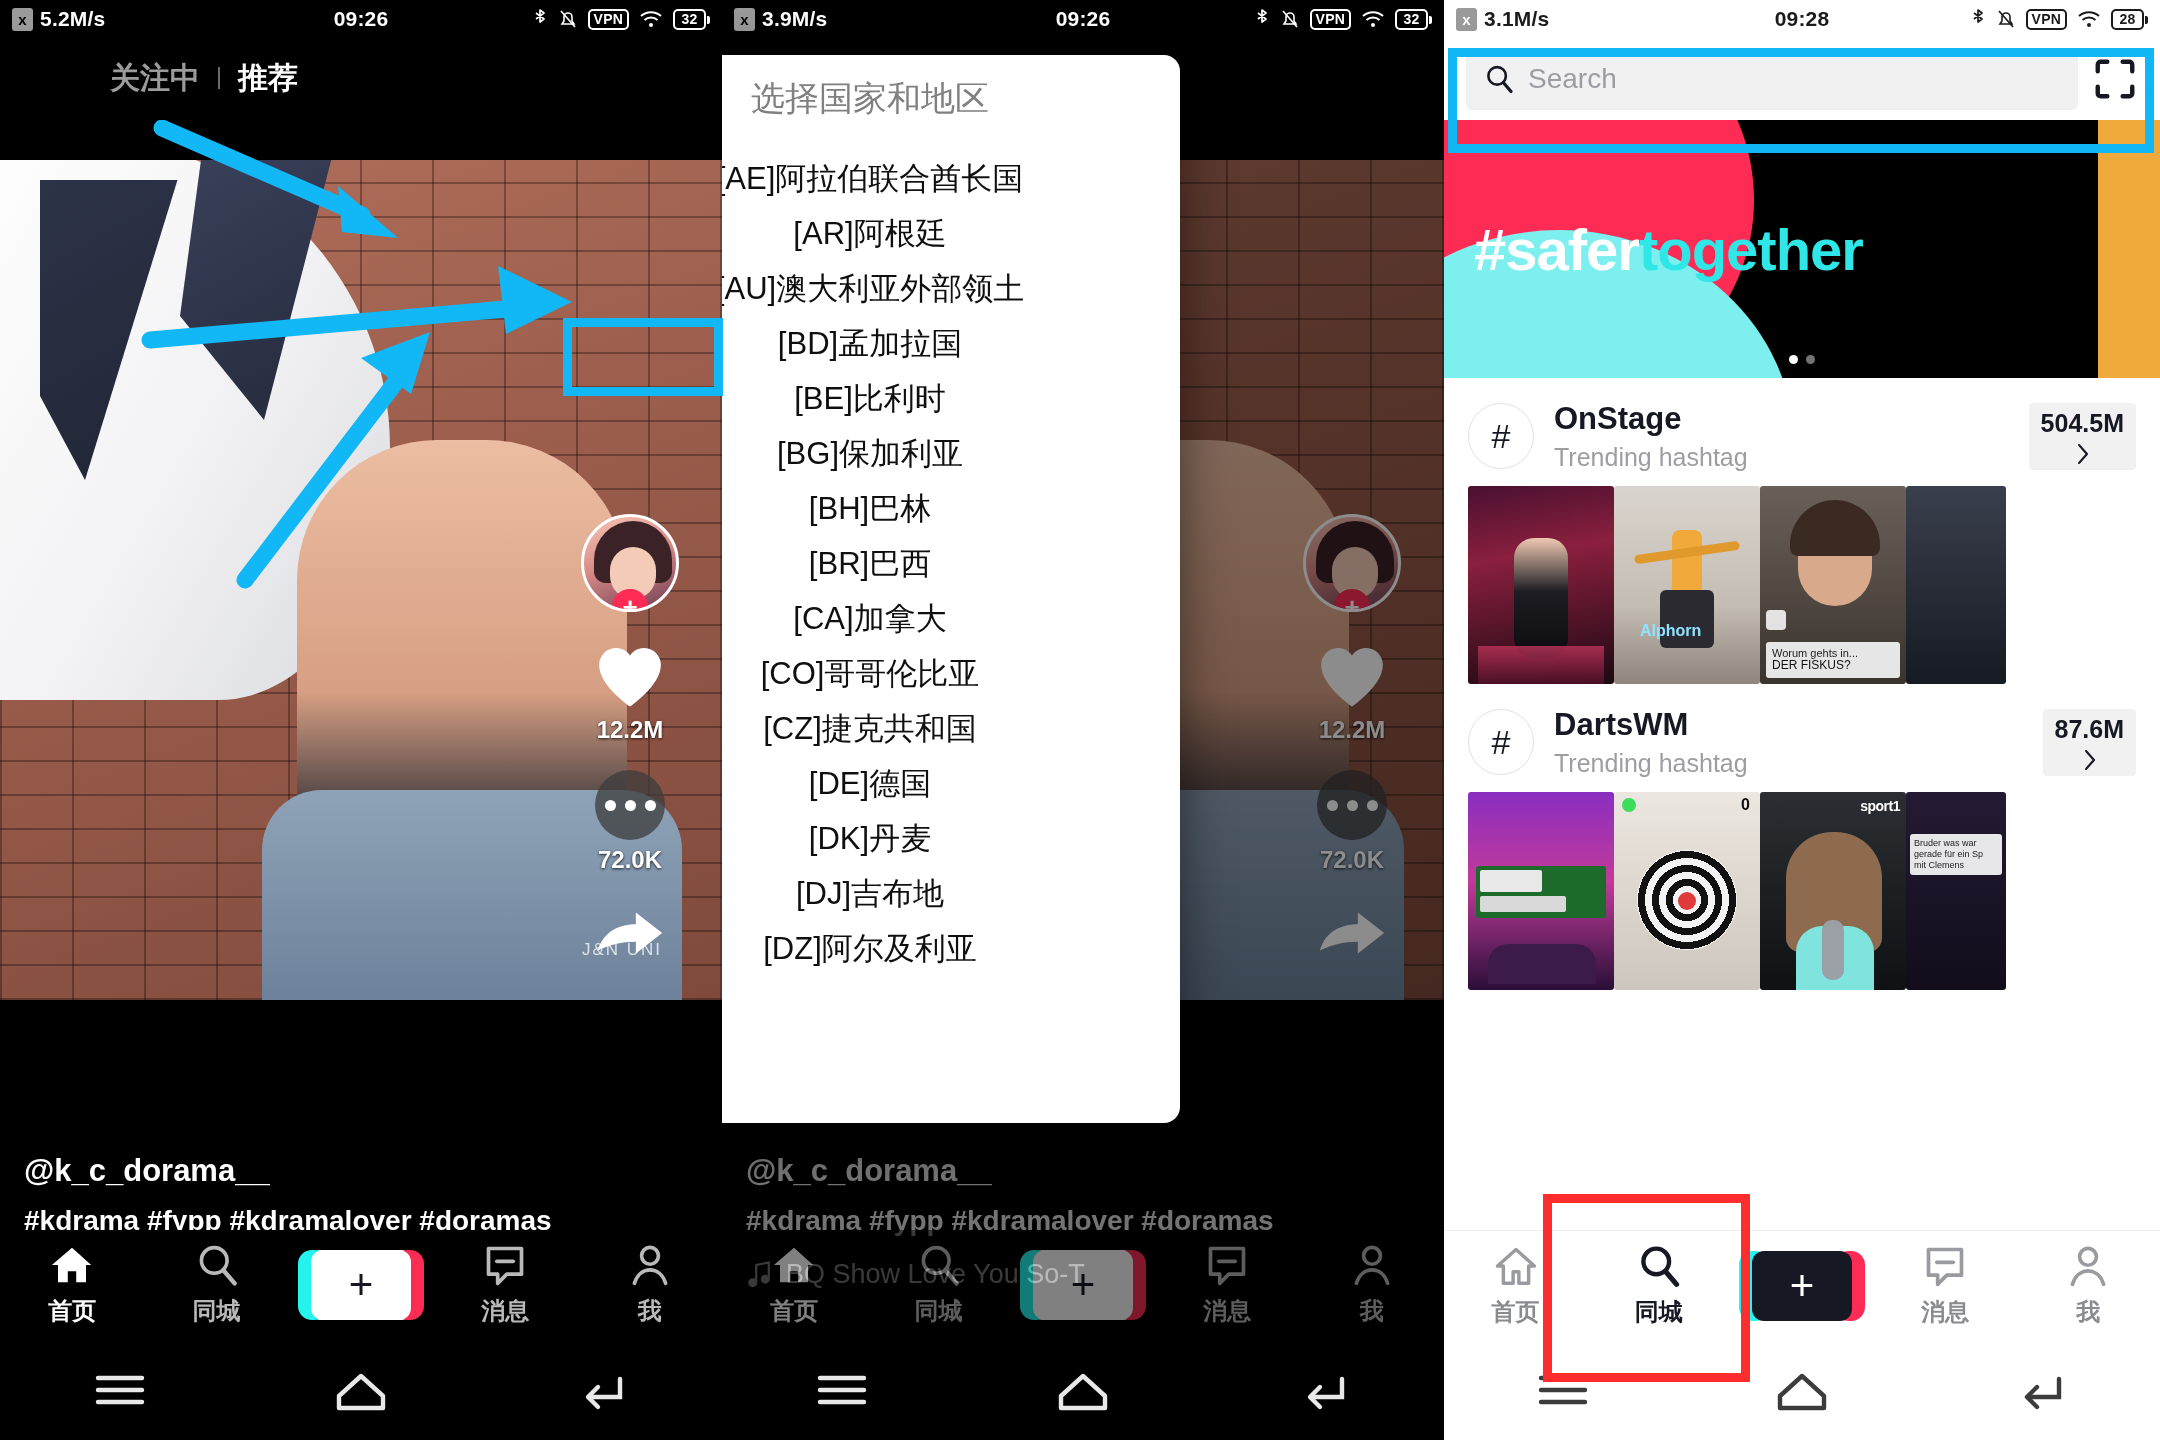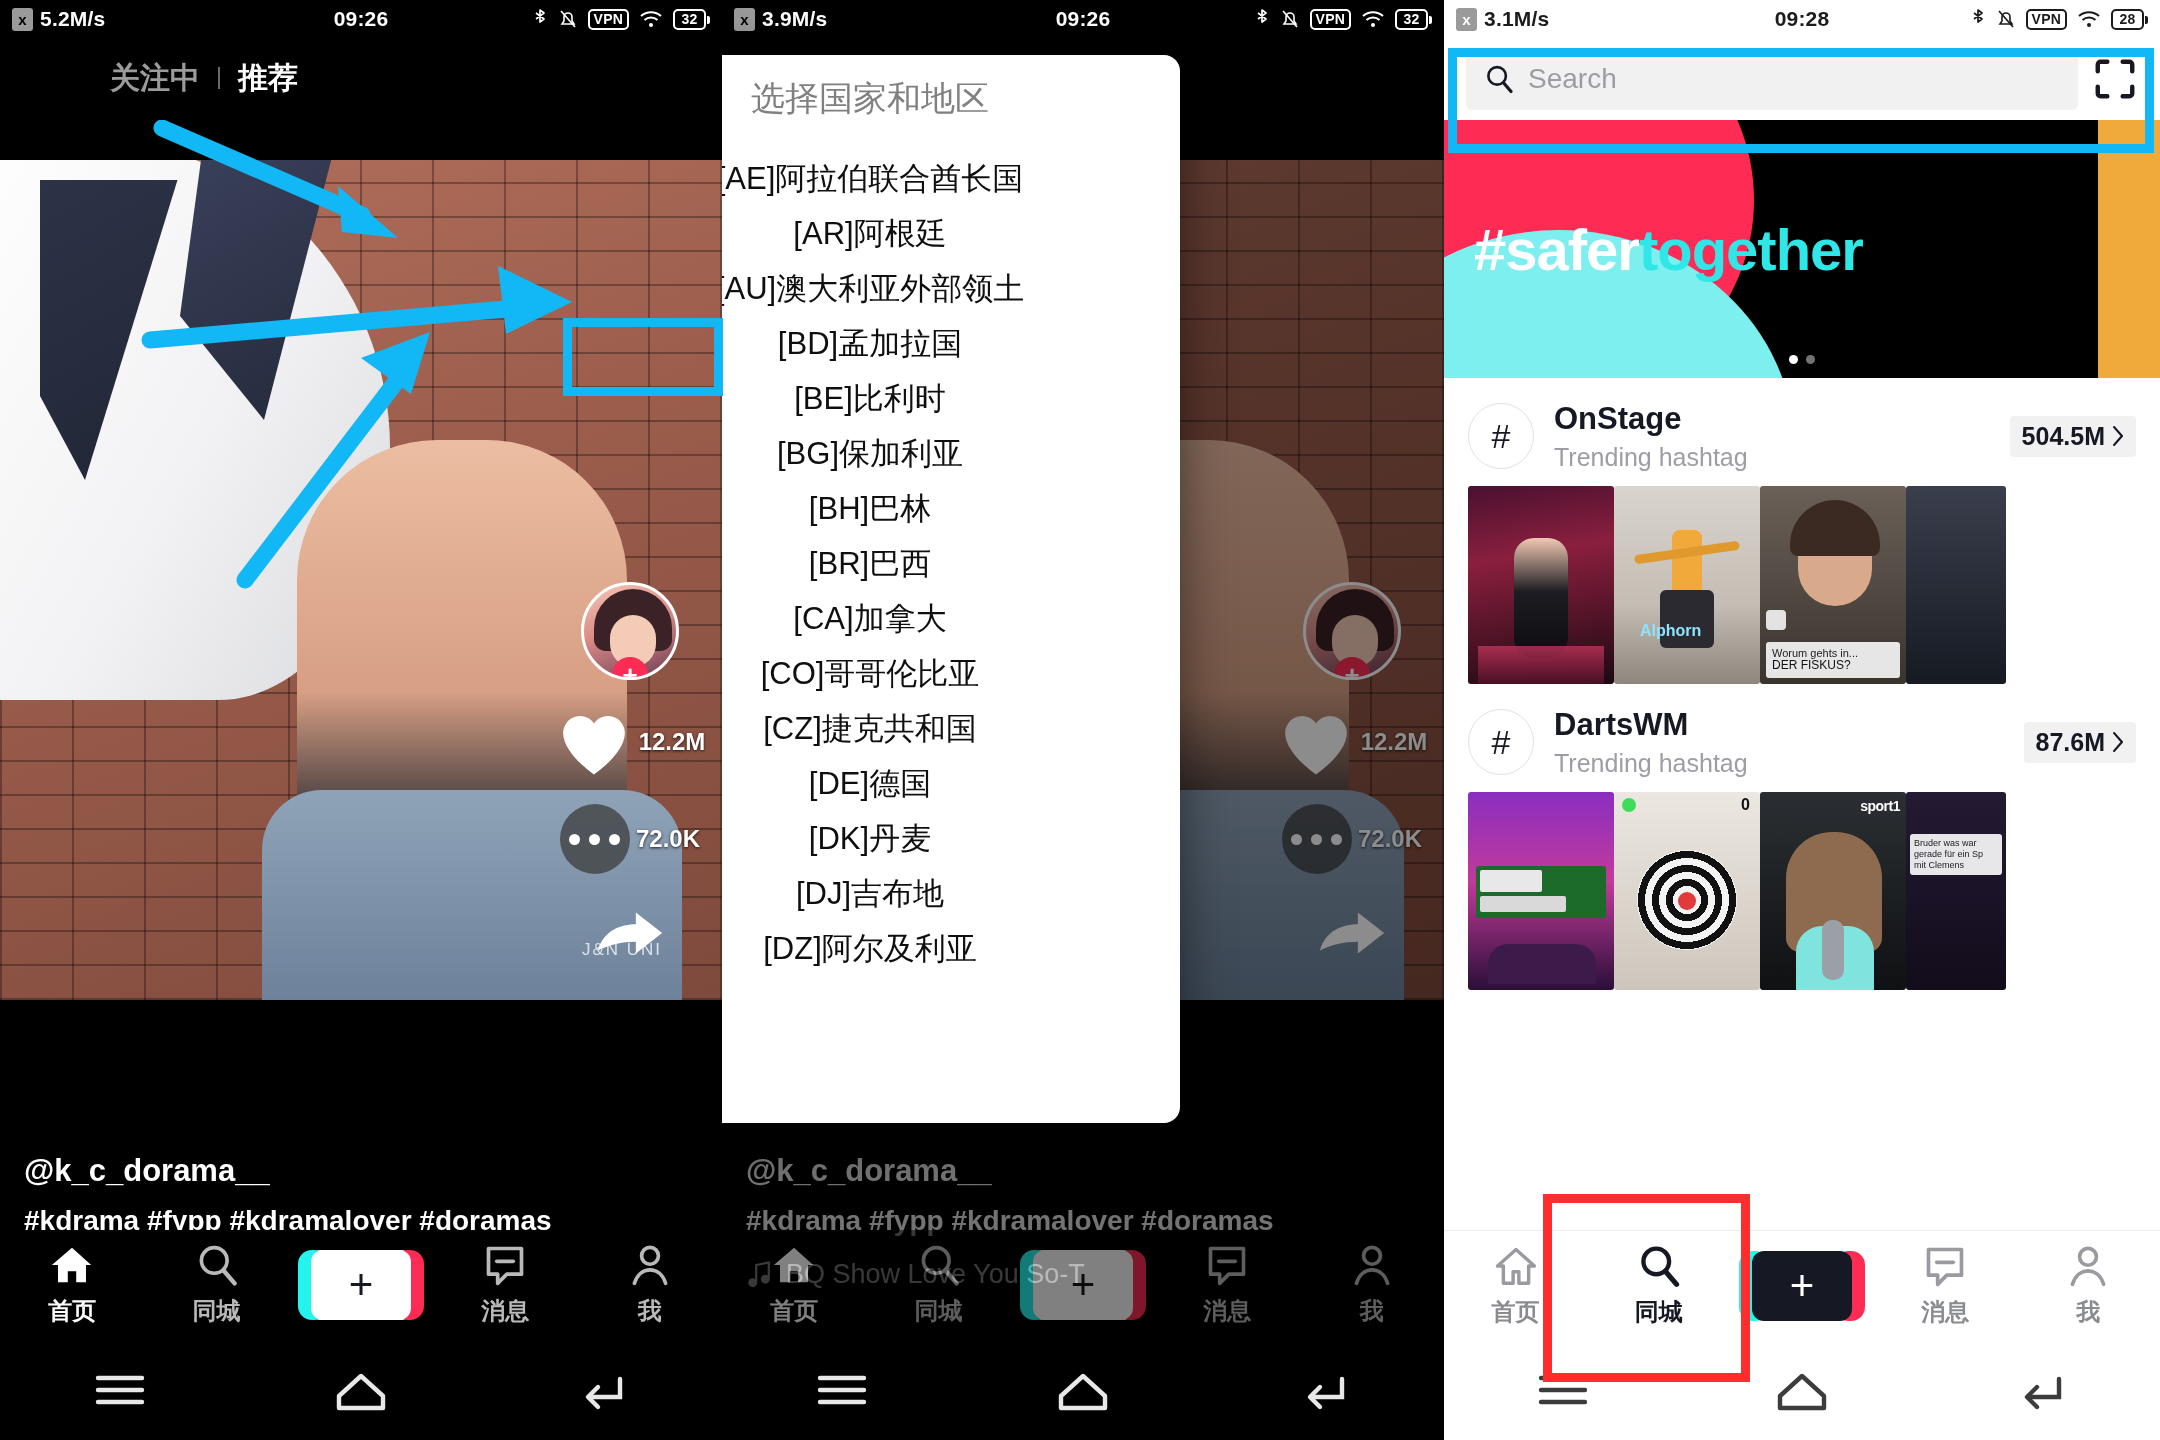--- a/index.html
+++ b/index.html
@@ -76,21 +76,21 @@
   .vid-wm{position:absolute;right:60px;bottom:40px;color:rgba(255,255,255,.75);font-size:17px;letter-spacing:2px;}
 
   
   .rail{position:absolute;right:22px;bottom:40px;width:140px;display:flex;flex-direction:column;align-items:center;gap:26px;color:#fff;}
   .avatar{position:relative;width:98px;height:98px;border-radius:50%;border:3px solid #fff;overflow:hidden;
      background:linear-gradient(160deg,#f6c7b6 0%,#d98b86 45%,#6e3d55 100%);}
   .avatar .av-hair{position:absolute;left:10px;top:4px;width:78px;height:62px;border-radius:40px 40px 12px 12px;background:#3b2226;}
   .avatar .av-face{position:absolute;left:26px;top:30px;width:46px;height:52px;border-radius:24px;background:#f3cbb6;}
   .plus-badge{position:absolute;left:50%;transform:translateX(-50%);bottom:-16px;width:36px;height:36px;border-radius:50%;
      background:#fe2c55;color:#fff;display:flex;align-items:center;justify-content:center;font-size:26px;font-weight:700;line-height:1;}
-  .rail-item{display:flex;flex-direction:row;align-items:center;gap:6px;}
+  .rail-item{display:flex;flex-direction:column;align-items:center;gap:6px;}
   .rail-item .cnt{font-size:24px;font-weight:600;text-shadow:0 1px 3px rgba(0,0,0,.8);}
   .dots{width:70px;height:70px;border-radius:50%;background:rgba(60,60,60,.75);display:flex;align-items:center;justify-content:center;gap:9px;}
   .dots i{width:11px;height:11px;border-radius:50%;background:#fff;display:block;}
 
   .caption{position:absolute;left:24px;bottom:150px;color:#fff;width:620px;}
   .caption .user{font-size:31px;font-weight:700;margin-bottom:14px;}
   .caption .tags{font-size:28px;line-height:1.28;font-weight:600;}
   .caption .music{display:flex;align-items:center;gap:14px;margin-top:20px;font-size:27px;}
 
   .green-chip{position:absolute;background:#14631b;color:#dcdcdc;font-size:26px;
@@ -138,21 +138,21 @@
   .b-text .w2{color:#2fe7e7;}
   .dots-ind{position:absolute;left:50%;transform:translateX(-50%);bottom:14px;display:flex;gap:8px;}
   .dots-ind i{width:9px;height:9px;border-radius:50%;background:rgba(255,255,255,.45);display:block;}
   .dots-ind i.on{background:#fff;}
 
   .tagrow{display:flex;align-items:center;gap:20px;padding:22px 24px 8px 24px;background:#fff;}
   .hash{width:66px;height:66px;border-radius:50%;border:1.6px solid #e2e2e4;display:flex;align-items:center;justify-content:center;font-size:34px;color:#161823;font-weight:500;}
   .tagtext{flex:1;}
   .tagtext .tname{font-size:31px;font-weight:700;color:#161823;line-height:1.2;}
   .tagtext .tsub{font-size:25px;color:#9d9da4;margin-top:6px;}
-  .tagcount{display:flex;align-items:center;gap:6px;background:#f1f1f2;border-radius:4px;padding:6px 12px;font-size:25px;font-weight:700;color:#161823;}
+  .tagcount{display:flex;align-items:center;gap:6px;background:#f1f1f2;border-radius:4px;padding:6px 12px;font-size:25px;font-weight:700;color:#161823;flex-direction:column;}
 
   .thumbs{display:flex;padding:6px 0 0 24px;overflow:hidden;}
   .thumb{width:146px;height:198px;border-radius:3px;overflow:hidden;position:relative;flex:0 0 auto;background:#222;}
 
   
   .hl-blue{position:absolute;border:9px solid #12b7f5;pointer-events:none;}
   .hl-red{position:absolute;border:9px solid #ff2d2d;pointer-events:none;}
   .arrow{position:absolute;pointer-events:none;}
 </style>
 </head>

